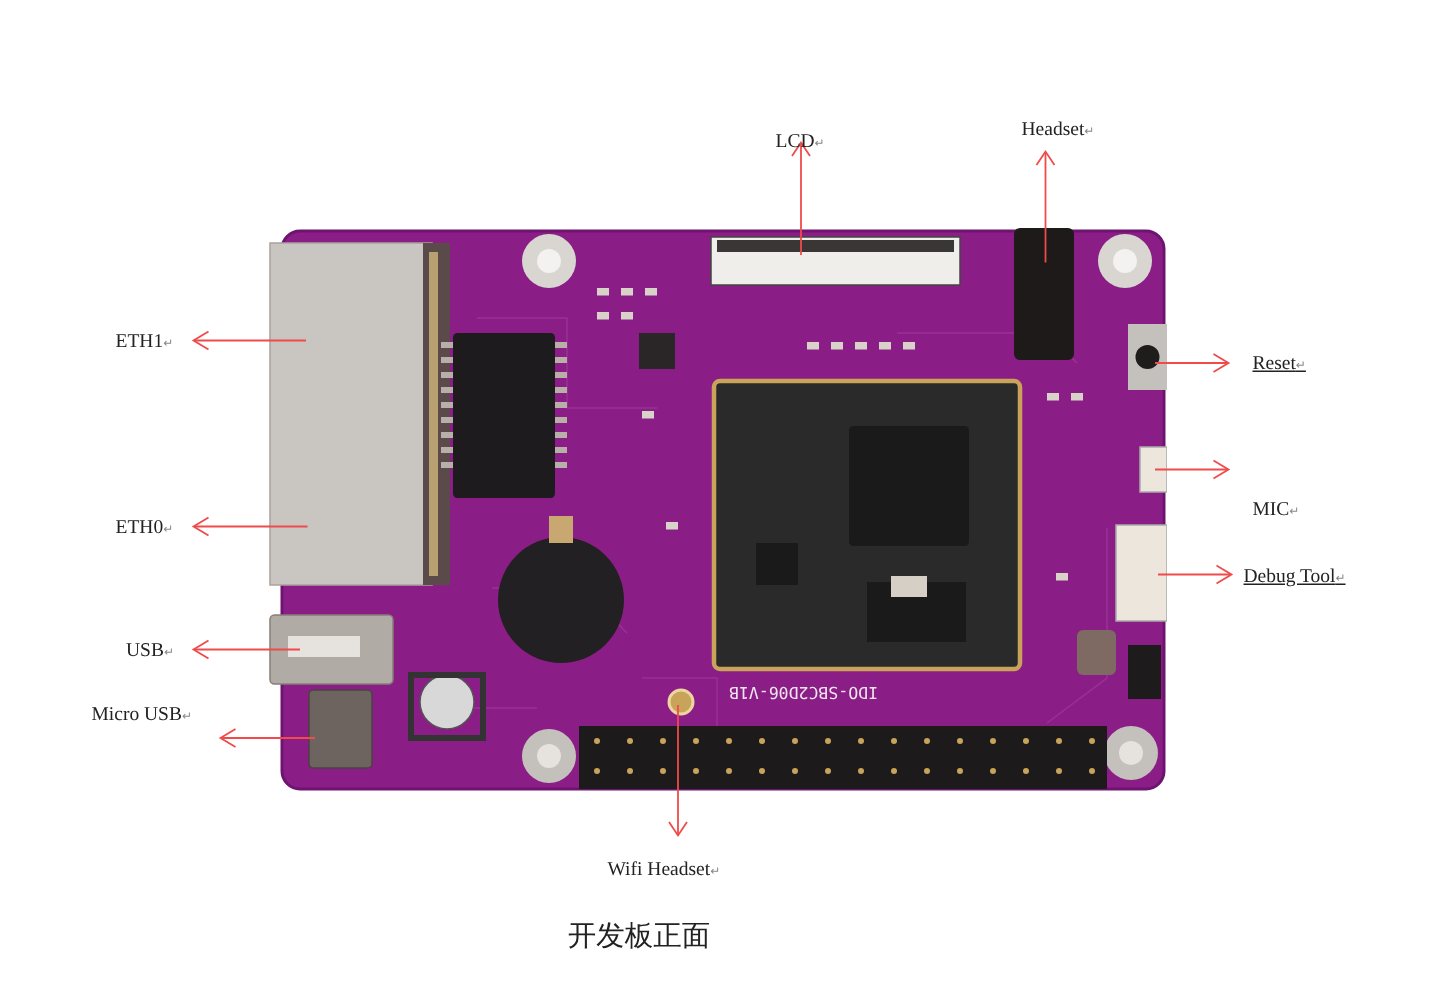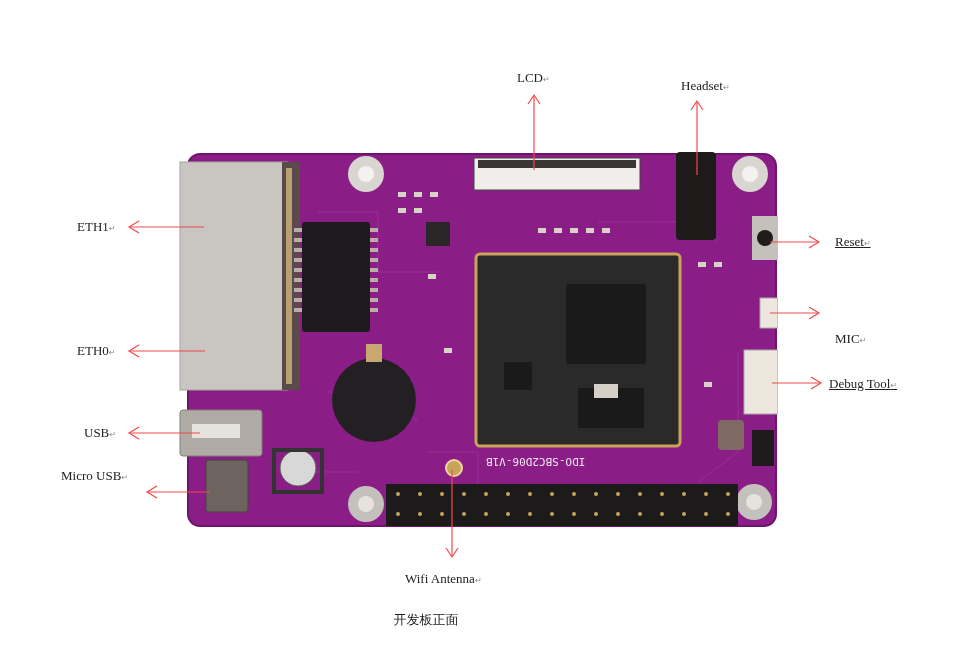--- a/index.html
+++ b/index.html
@@ -1,19 +1,19 @@
 <!DOCTYPE html>
 <html><head>
   <meta charset="utf-8">
   <style>
     html, body { margin:0; padding:0; background:#ffffff; }
     body { width:964px; height:659px; position:relative; overflow:hidden; font-family:"Liberation Serif", serif; }
     .label { position:absolute; font-size:13px; color:#222; white-space:nowrap; }
     .label .mark { font-size:8px; color:#888; }
-    .caption { position:absolute; left:0; width:852px; top:611px; text-align:center; font-family:"DejaVu Sans", sans-serif; font-size:13px; color:#222; }
+    .caption { position:absolute; left:0; width:852px; top:611px; text-align:center; font-family:"DejaVu Sans", sans-serif; font-size:19px; color:#222; }
     .board { position:absolute; left:178px; top:152px; width:600px; height:376px; }
     .arrows { position:absolute; left:0; top:0; width:964px; height:659px; pointer-events:none; }
   </style>
 </head>
 <body>
 
 <svg class="board" viewBox="0 0 600 376" xmlns="http://www.w3.org/2000/svg">
 
   <rect x="10" y="2" width="588" height="372" rx="12" fill="#8a1e86"></rect>
   <rect x="10" y="2" width="588" height="372" rx="12" fill="none" stroke="#6e1470" stroke-width="2"></rect>
@@ -185,21 +185,21 @@
       <polyline points="809,307 819,313 809,319"></polyline>
 
     <line x1="772" y1="383" x2="820" y2="383"></line>
       <polyline points="811,377 821,383 811,389"></polyline>
 
     <line x1="452" y1="470" x2="452" y2="556"></line>
       <polyline points="446,548 452,557 458,548"></polyline>
   </g>
 </svg>
 
-<div class="label" style="left:517px; top:70px;">
+<div class="label" style="left:517px; top:86px;">
   <span>LCD</span><span class="mark">↵</span>
 </div>
 <div class="label" style="left:681px; top:78px;">
   <span>Headset</span><span class="mark">↵</span>
 </div>
 <div class="label" style="left:77px; top:219px;">
   <span>ETH1</span><span class="mark">↵</span>
 </div>
 <div class="label" style="left:77px; top:343px;text-align:center;">
   <span>ETH0</span><span class="mark">↵</span>
@@ -213,16 +213,16 @@
 <div class="label" style="left:835px; top:234px;text-decoration:underline;">
   <span>Reset</span><span class="mark">↵</span>
 </div>
 <div class="label" style="left:835px; top:305px;margin-top:26px;">
   <span>MIC</span><span class="mark">↵</span>
 </div>
 <div class="label" style="left:829px; top:376px;text-decoration:underline;">
   <span>Debug Tool</span><span class="mark">↵</span>
 </div>
 <div class="label" style="left:405px; top:571px;">
-  <span>Wifi Antenna</span><span class="mark">↵</span>
+  <span>Wifi Headset</span><span class="mark">↵</span>
 </div>
 
 <div class="caption">开发板正面</div>
 
 </body></html>

